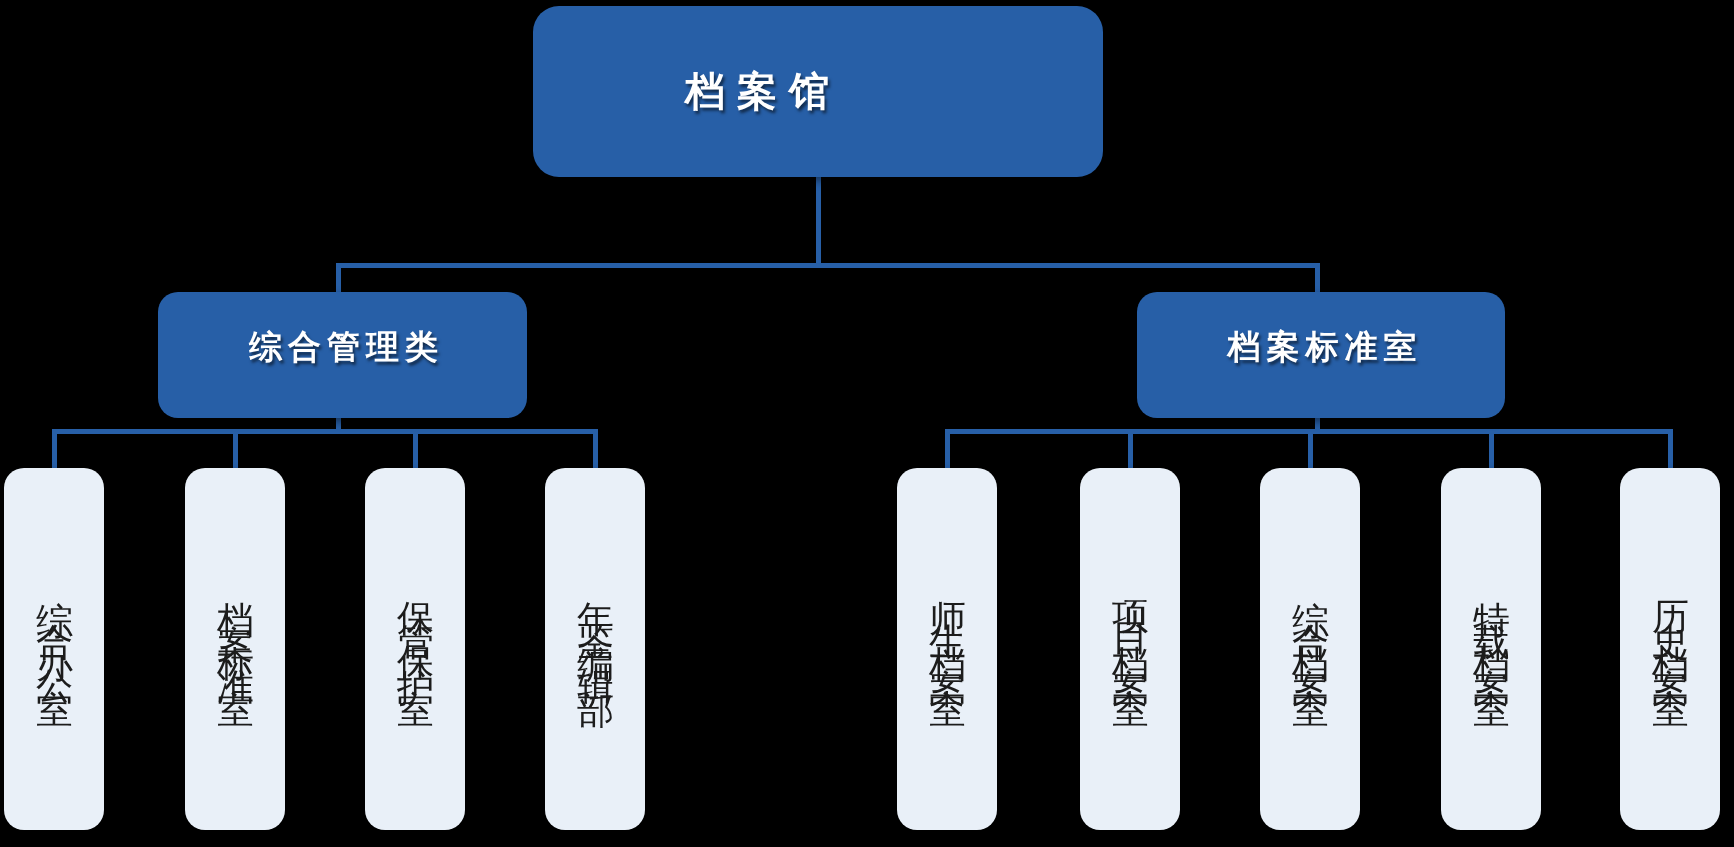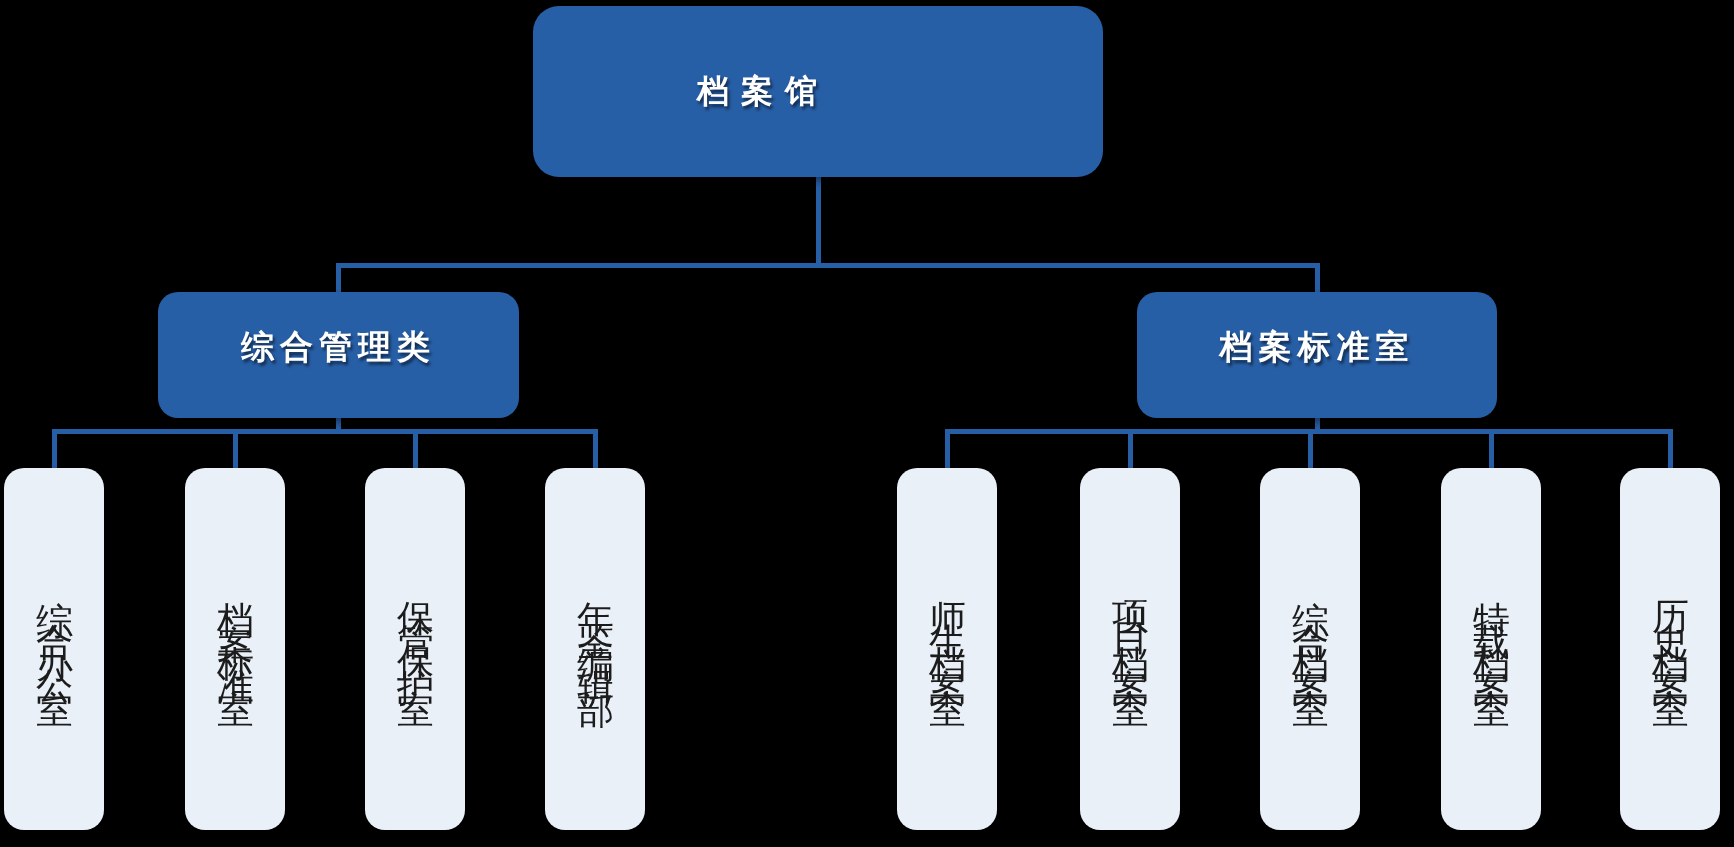--- a/index.html
+++ b/index.html
@@ -32,22 +32,22 @@
     justify-content:center;
     box-shadow:3px 4px 8px rgba(0,0,0,0.45);
   }
   .node .lbl{
     color:var(--node-text);
     font-weight:bold;
     white-space:nowrap;
     text-shadow:2px 3px 3px rgba(0,0,0,0.55);
   }
   .root-node{left:533px;top:6px;width:570px;height:171px;}
-  .root-node .lbl{font-size:32px;letter-spacing:12px;transform:translateX(-55px);}
-  .branch-node{border-radius:20px;}
+  .root-node .lbl{font-size:40px;letter-spacing:12px;transform:translateX(-55px);}
+  .branch-node{border-radius:20px;padding-left:8px;}
   .branch-1{left:158px;top:292px;width:361px;height:126px;}
   .branch-2{left:1137px;top:292px;width:360px;height:126px;}
   .branch-node .lbl{font-size:33px;letter-spacing:6px;transform:translateY(-8px);}
   
   .leaf{
     position:absolute;
     top:468px;
     width:100px;
     height:362px;
     background:var(--leaf-fill);

